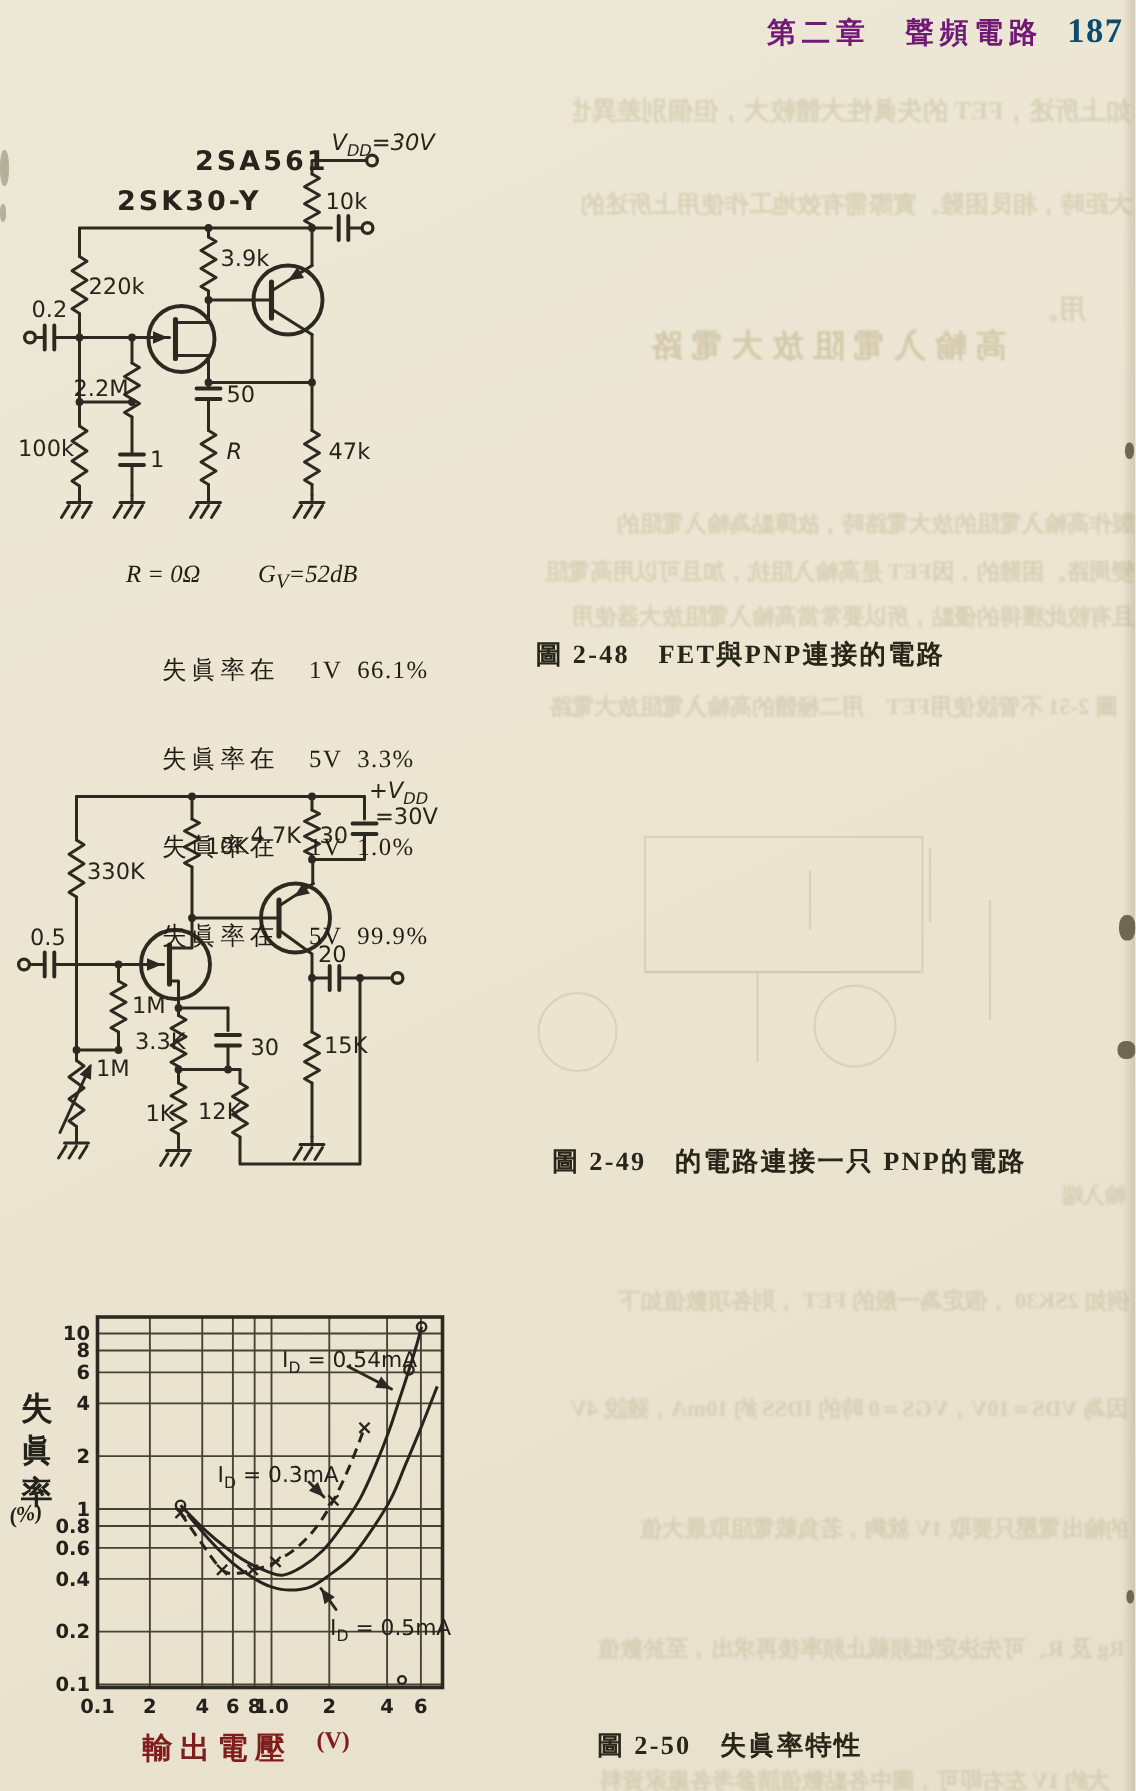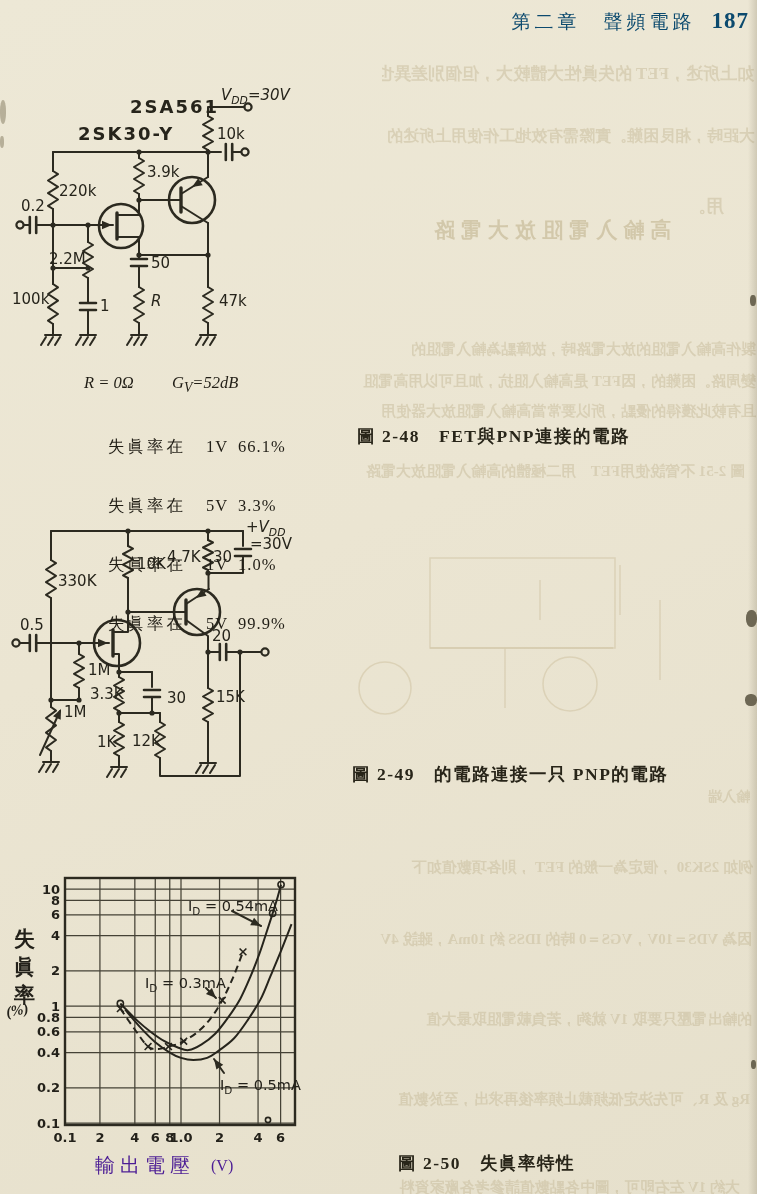--- a/index.html
+++ b/index.html
@@ -1,20 +1,20 @@
 <!DOCTYPE html>
 <html><head>
 <meta charset="utf-8">
 <style>
   html,body{margin:0;padding:0}
   body{position:relative;width:757px;height:1194px;overflow:hidden;
     background:linear-gradient(155deg,#ede8d6 0%,#ebe5d2 45%,#e6e0cc 100%);
     font-family:"Liberation Serif",serif;color:#2c2a22}
   #header{position:absolute;top:8px;right:8px;display:flex;align-items:baseline;gap:16px}
-  #chapter{font-size:19px;letter-spacing:4px;font-weight:400;color:#0c4a6e}
+  #chapter{font-size:19px;letter-spacing:4px;font-weight:700;color:#701a75}
   #pagenum{font-size:23px;font-weight:700;color:#0c4a6e;letter-spacing:1px}
   #art{position:absolute;left:0;top:0}
   .w{stroke:#2c2a20;stroke-width:2;fill:none;stroke-linecap:round;stroke-linejoin:round}
   .thick{stroke-width:2.6}
   .bar{stroke-width:3.4}
   .dot{fill:#2c2a20;stroke:none}
   .term{fill:none;stroke:#2c2a20;stroke-width:2.2}
   .ah{fill:#2c2a20;stroke:none}
   .lbl{fill:#26241b;font-family:"DejaVu Sans",sans-serif;font-size:15px;font-weight:500}
   .big{font-size:18px;font-weight:600;letter-spacing:2px}
@@ -29,28 +29,28 @@
   .ghost{stroke:#cfc3a2;stroke-width:1.5;fill:none;opacity:.55}
   #results{position:absolute;left:84px;top:334px;font-size:16.5px;font-weight:400;
     color:#211e16;line-height:19.6px;white-space:pre}
   .res-row{display:flex}
   .res-row.head{font-style:italic}
   .res-row.head .c1{width:88px}
   .res-row.detail{padding-left:24px;letter-spacing:1px}
   .res-row.detail .c1{width:98px;letter-spacing:3px}
   .caption{position:absolute;font-size:17.5px;font-weight:600;letter-spacing:1.5px;color:#282519}
   #cap48{left:357px;top:424px}
-  #cap49{left:352px;top:762px}
+  #cap49{left:368px;top:762px}
   #cap50{left:398px;top:1151px}
   #ytitle{position:absolute;left:14px;top:925px;width:24px;font-size:21px;line-height:28px;
     word-break:break-all;color:#23211a;font-weight:600}
   #yunit{position:absolute;left:6px;top:1002px;font-size:15px;transform:rotate(-10deg);
     color:#23211a;font-weight:600;font-style:italic}
-  #xtitle{position:absolute;left:95px;top:1152px;display:flex;gap:16px;align-items:center;
-    font-size:20px;letter-spacing:5px;color:#4c1d95;font-weight:400}
+  #xtitle{position:absolute;left:95px;top:1152px;display:flex;gap:16px;align-items:flex-start;
+    font-size:20px;letter-spacing:5px;color:#7f1d1d;font-weight:700}
   #xunit{font-size:16px;letter-spacing:0}
   .bleed{position:absolute;transform:scaleX(-1);color:#c7bb9a;opacity:.5;
     filter:blur(0.55px);font-weight:600;overflow:hidden;white-space:nowrap}
   .bleed.h{color:#c1b38e;opacity:.58;font-weight:700}
   .speck{position:absolute;background:#57513e;opacity:.85;border-radius:45%}
   .softspeck{position:absolute;background:#8a8168;opacity:.55;border-radius:45%}
   #edgeshade{position:absolute;right:0;top:0;width:9px;height:1194px;
     background:linear-gradient(to left,rgba(110,100,75,.22),rgba(110,100,75,0))}
 </style>
 </head>

